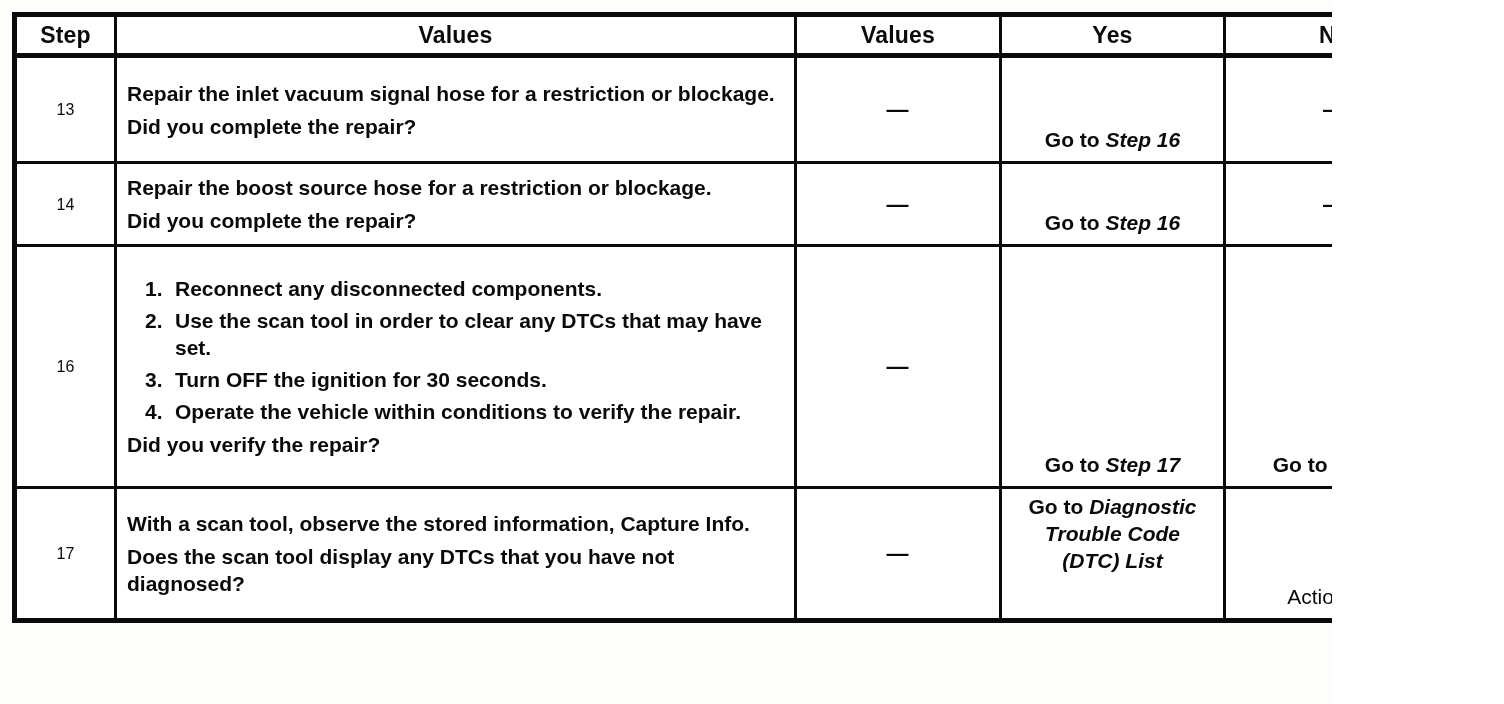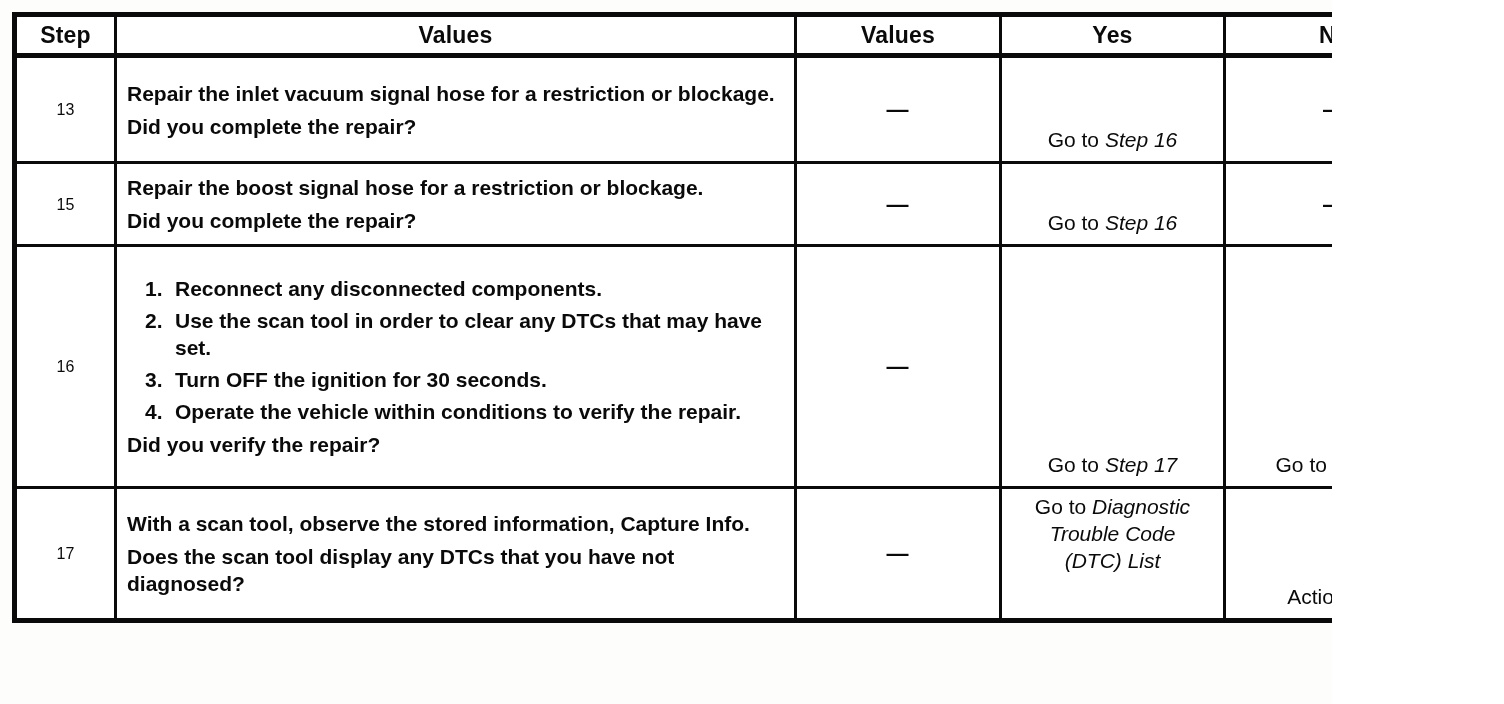--- a/index.html
+++ b/index.html
@@ -69,21 +69,21 @@
     text-align: center;
     padding: 4px 4px;
   }
   td.values-cell { vertical-align: middle; }
   .dash { font-size: 22px; font-weight: bold; letter-spacing: 1px; }
 
   td.valign-bottom { vertical-align: bottom; padding-bottom: 8px; }
   td.valign-middle { vertical-align: middle; }
   td.valign-top    { vertical-align: top; padding-top: 4px; }
 
-  .goto { display: inline-block; }
+  .goto { display: inline-block; font-weight: bold; }
   .goto .it { font-style: italic; }
   .goto.narrow { max-width: 180px; }
 
   tr.r13 { height: 107px; }
   tr.r14 { height: 77px;  }
   tr.r15 { height: 78px;  }
   tr.r16 { height: 242px; }
   tr.r17 { height: 133px; }
 </style>
 </head>
@@ -119,37 +119,37 @@
           <span class="dash">—</span>
         </td>
         <td class="yes-cell valign-bottom">
           <span class="goto"><span>Go to </span><span class="it">Step 16</span></span>
         </td>
         <td class="no-cell valign-middle">
           <span class="dash">—</span>
         </td>
       </tr>
 
-
-      <tr class="r15">
-        <td class="step-cell">15</td>
-        <td class="action-cell">
-          <p>Repair the boost signal hose for a restriction or blockage.</p>
+      <tr class="r14">
+        <td class="step-cell">14</td>
+        <td class="action-cell">
+          <p>Repair the boost source hose for a restriction or blockage.</p>
           <p>Did you complete the repair?</p>
         </td>
         <td class="values-cell">
           <span class="dash">—</span>
         </td>
         <td class="yes-cell valign-bottom">
           <span class="goto"><span>Go to </span><span class="it">Step 16</span></span>
         </td>
         <td class="no-cell valign-middle">
           <span class="dash">—</span>
         </td>
       </tr>
+
 
       <tr class="r16">
         <td class="step-cell">16</td>
         <td class="action-cell">
           <div class="li">
             <span class="num">1.</span>
             <span class="li-text">Reconnect any disconnected components.</span>
           </div>
           <div class="li">
             <span class="num">2.</span>

